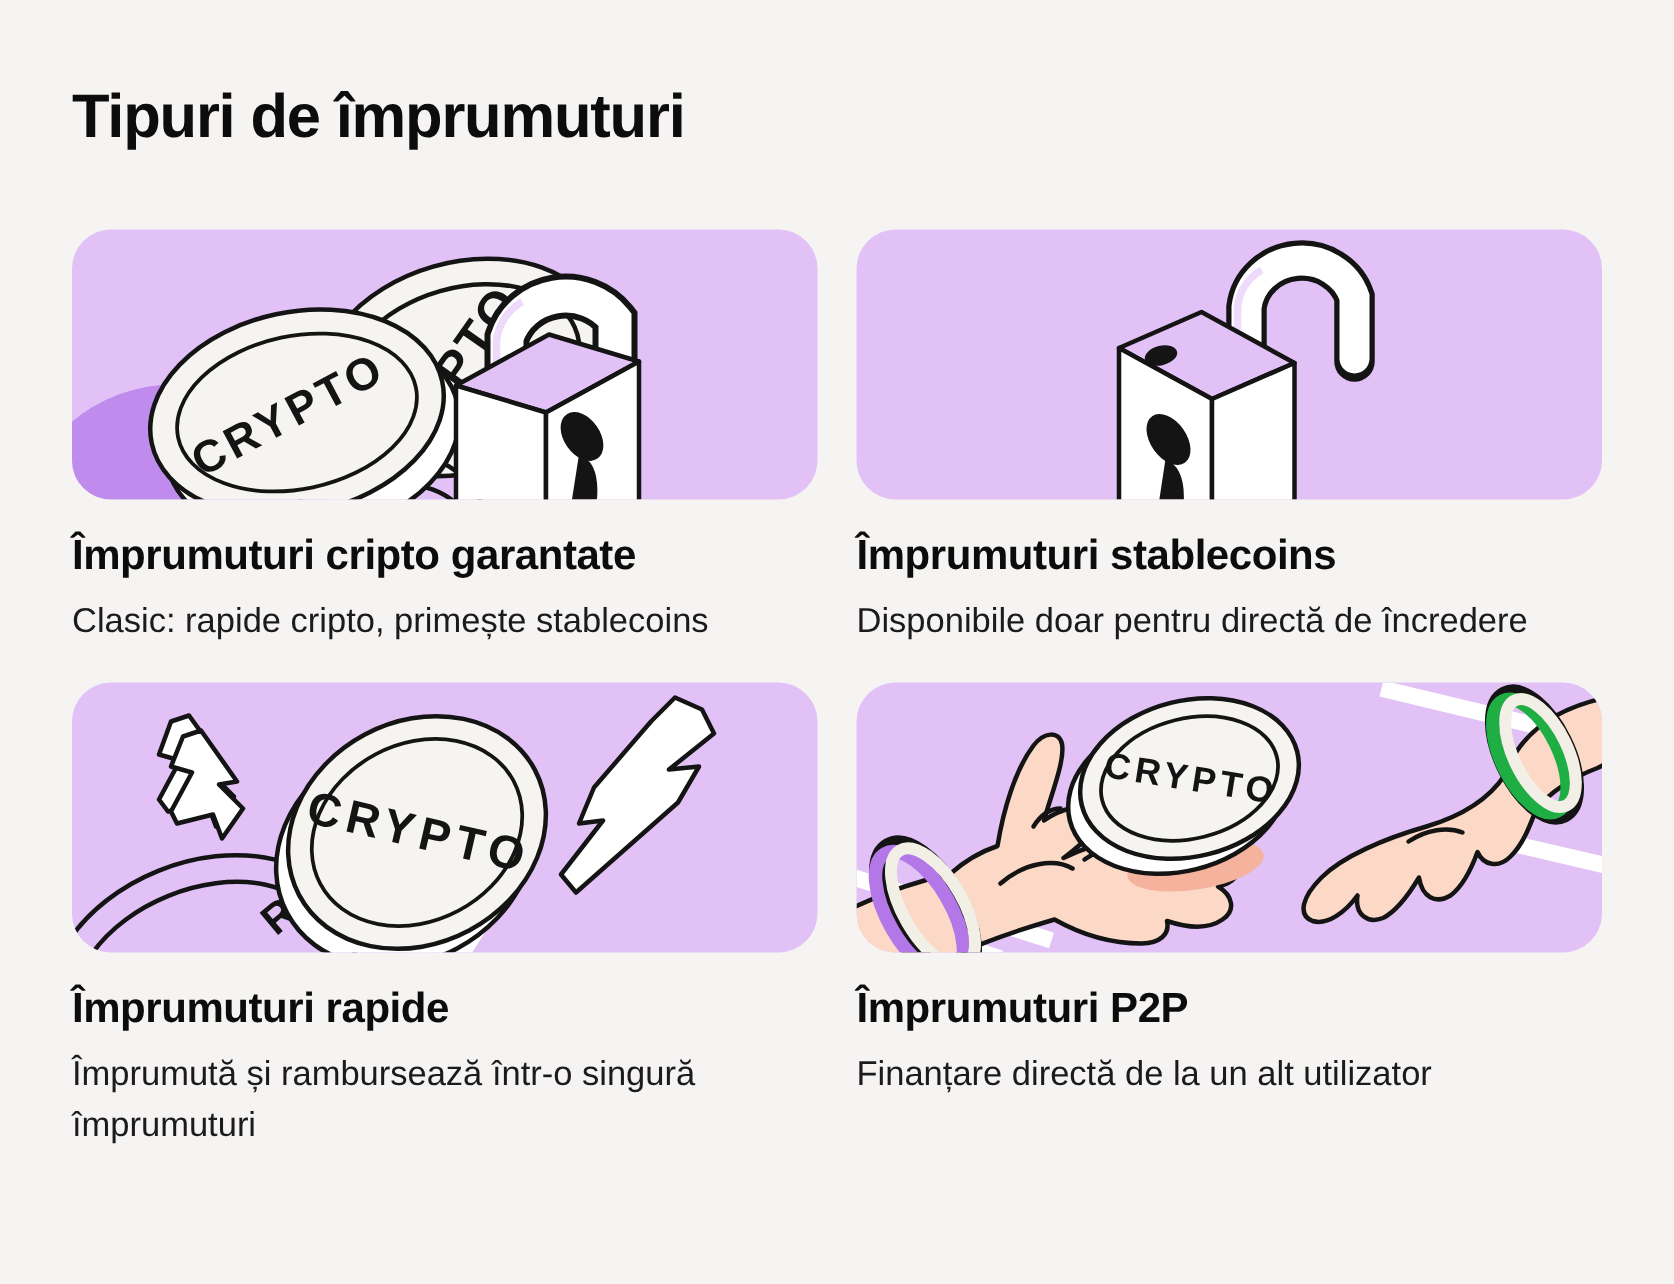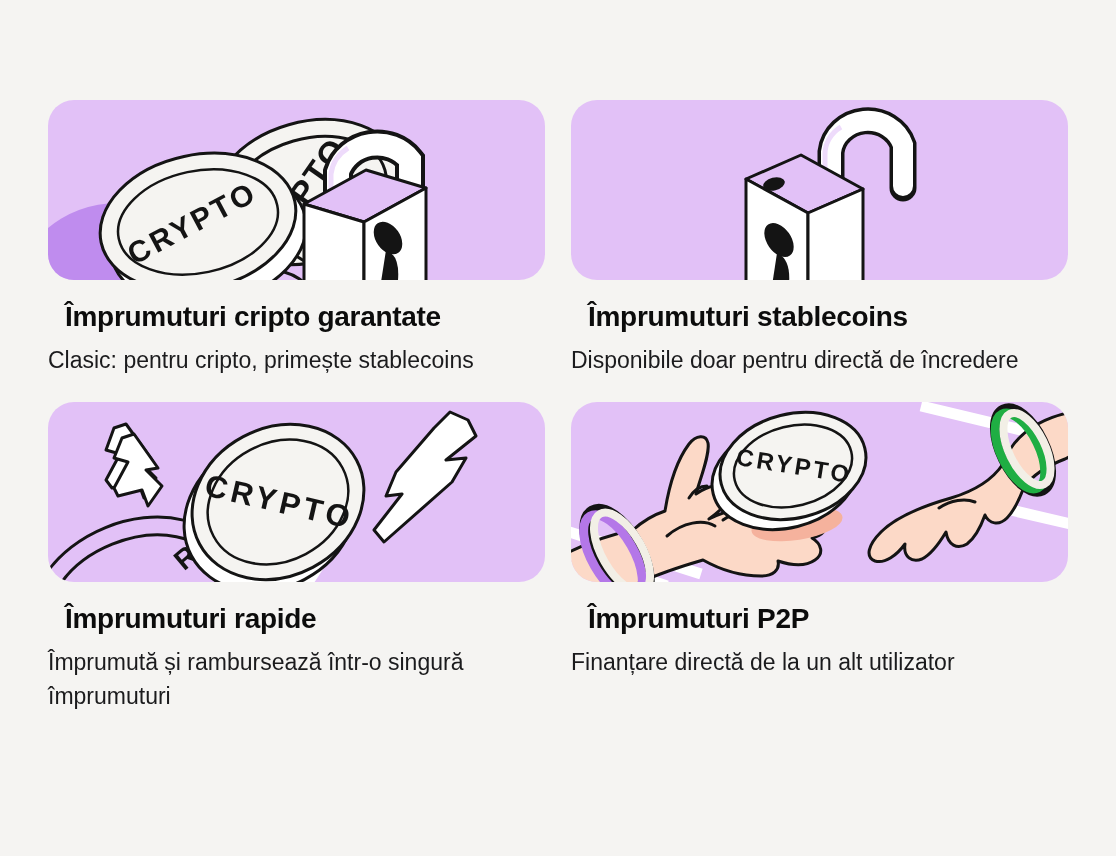--- a/index.html
+++ b/index.html
@@ -36,21 +36,21 @@
     border-radius:26px;
     overflow:hidden;
     background:#e2c1f7;
     position:relative;
   }
   .illo svg{display:block;width:100%;height:100%;}
   .card h2{
     font-size:28px;
     font-weight:700;
     letter-spacing:-0.3px;
-    margin:21px 0 0 17px;
+    margin:21px 0 0 0;
     color:#0c0c0c;
   }
   .card p{
     font-size:23px;
     line-height:34px;
     margin:10px 0 0 0;
     color:#1b1b1d;
     max-width:470px;
   }
   .cointxt{
@@ -59,20 +59,21 @@
     fill:#141414;
     text-anchor:middle;
   }
   .ln{fill:none;stroke:#141414;stroke-width:3;stroke-linecap:round;}
 </style>
 </head>
 <body>
 
 <div class="page">
 
+  <h1 class="title">Tipuri de împrumuturi</h1>
 
   <div class="grid">
 
     <section class="card">
       <div class="illo">
         <svg viewBox="0 0 497 180" preserveAspectRatio="xMidYMid slice">
 
           <ellipse cx="70" cy="195" rx="102" ry="92" fill="#bf8cee"></ellipse>
 
           <g>
@@ -105,21 +106,21 @@
             <polygon points="256,104 316,122 316,184 256,184" fill="#ffffff" stroke="#141414" stroke-width="3" stroke-linejoin="round"></polygon>
             <polygon points="316,122 378,88 378,184 316,184" fill="#ffffff" stroke="#141414" stroke-width="3" stroke-linejoin="round"></polygon>
             <g fill="#141414">
               <ellipse cx="340" cy="138" rx="12" ry="18" transform="rotate(-35 340 138)"></ellipse>
               <path d="M338,150 q14,5 12,30 l-17,2 z"></path>
             </g>
           </g>
         </svg>
       </div>
       <h2>Împrumuturi cripto garantate</h2>
-      <p>Clasic: pentru cripto, primește stablecoins</p>
+      <p>Clasic: rapide cripto, primește stablecoins</p>
     </section>
 
     <section class="card">
       <div class="illo">
         <svg viewBox="0 0 497 180" preserveAspectRatio="xMidYMid slice">
           <g>
 
             <path d="M260,106 V52 A37,35 0 0 1 332,45 V88" fill="none" stroke="#141414" stroke-width="27" stroke-linecap="round"></path>
             <path d="M260,106 V52 A37,35 0 0 1 332,45 V86" fill="none" stroke="#ffffff" stroke-width="20" stroke-linecap="round"></path>
             <path d="M254,100 V55 A34,32 0 0 1 270,27" fill="none" stroke="#eedbfb" stroke-width="5"></path>

